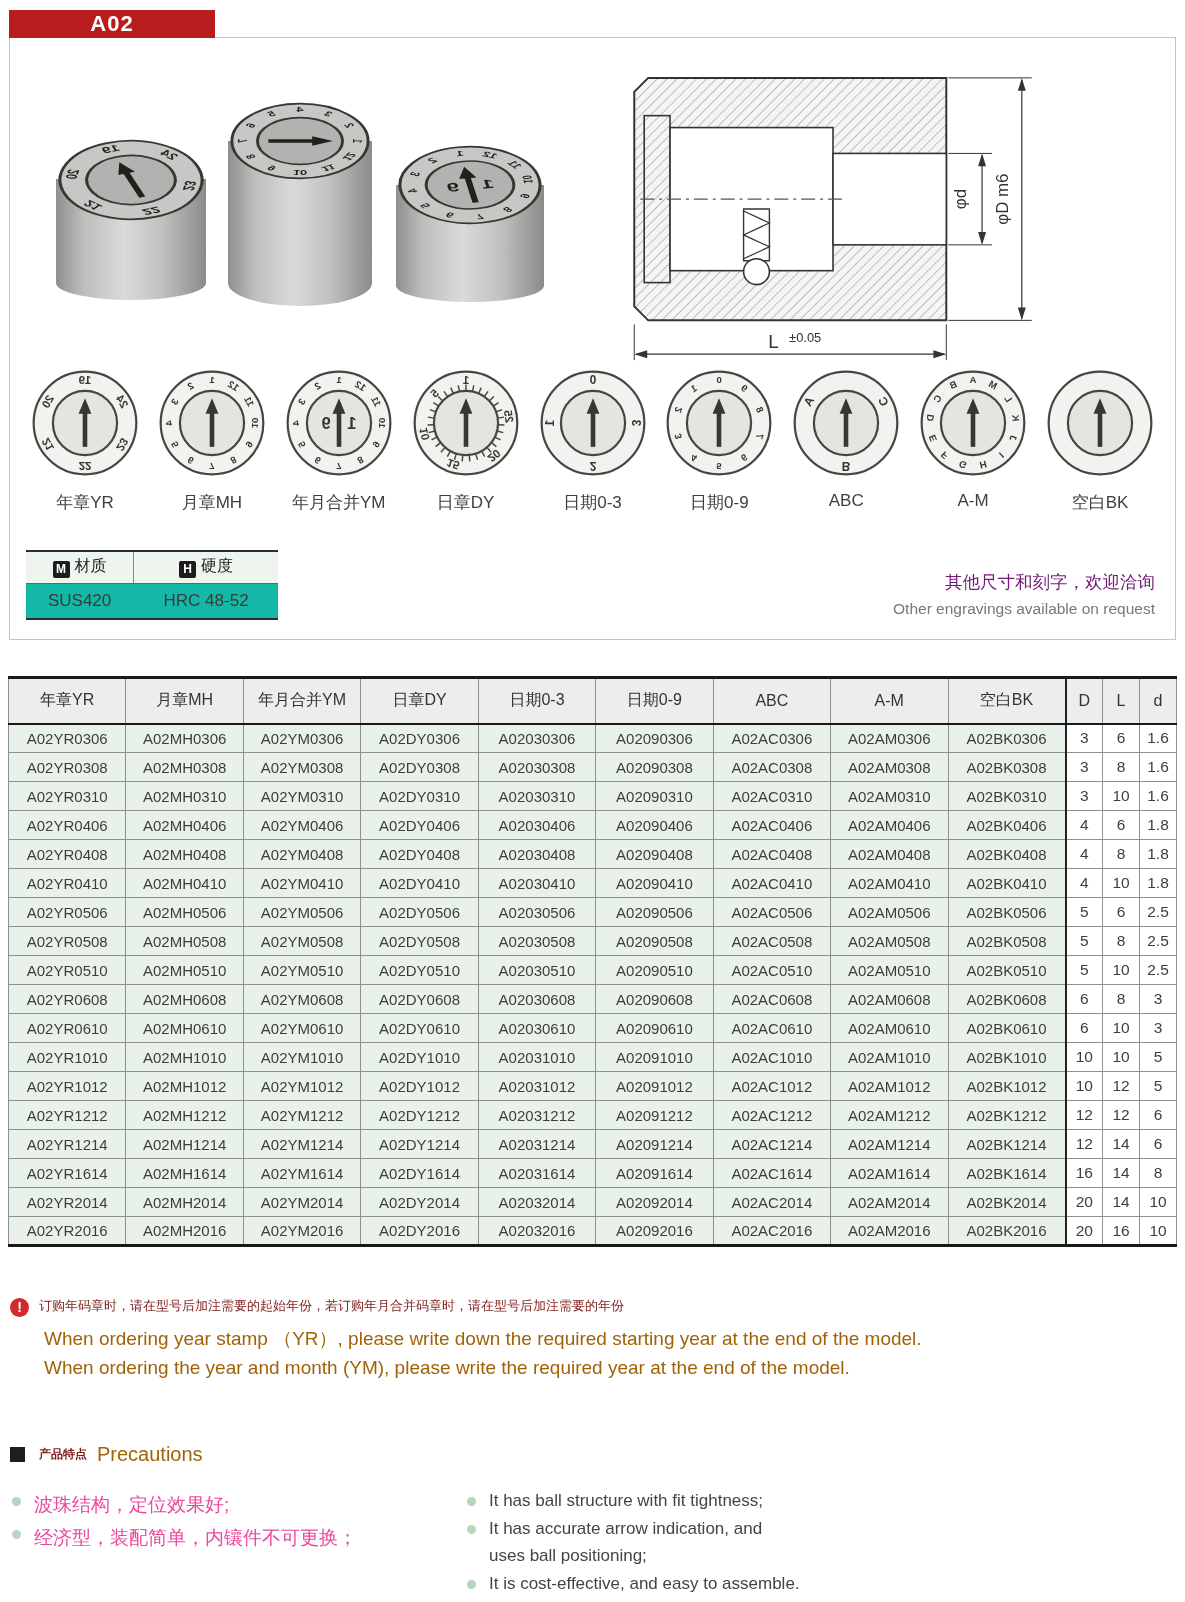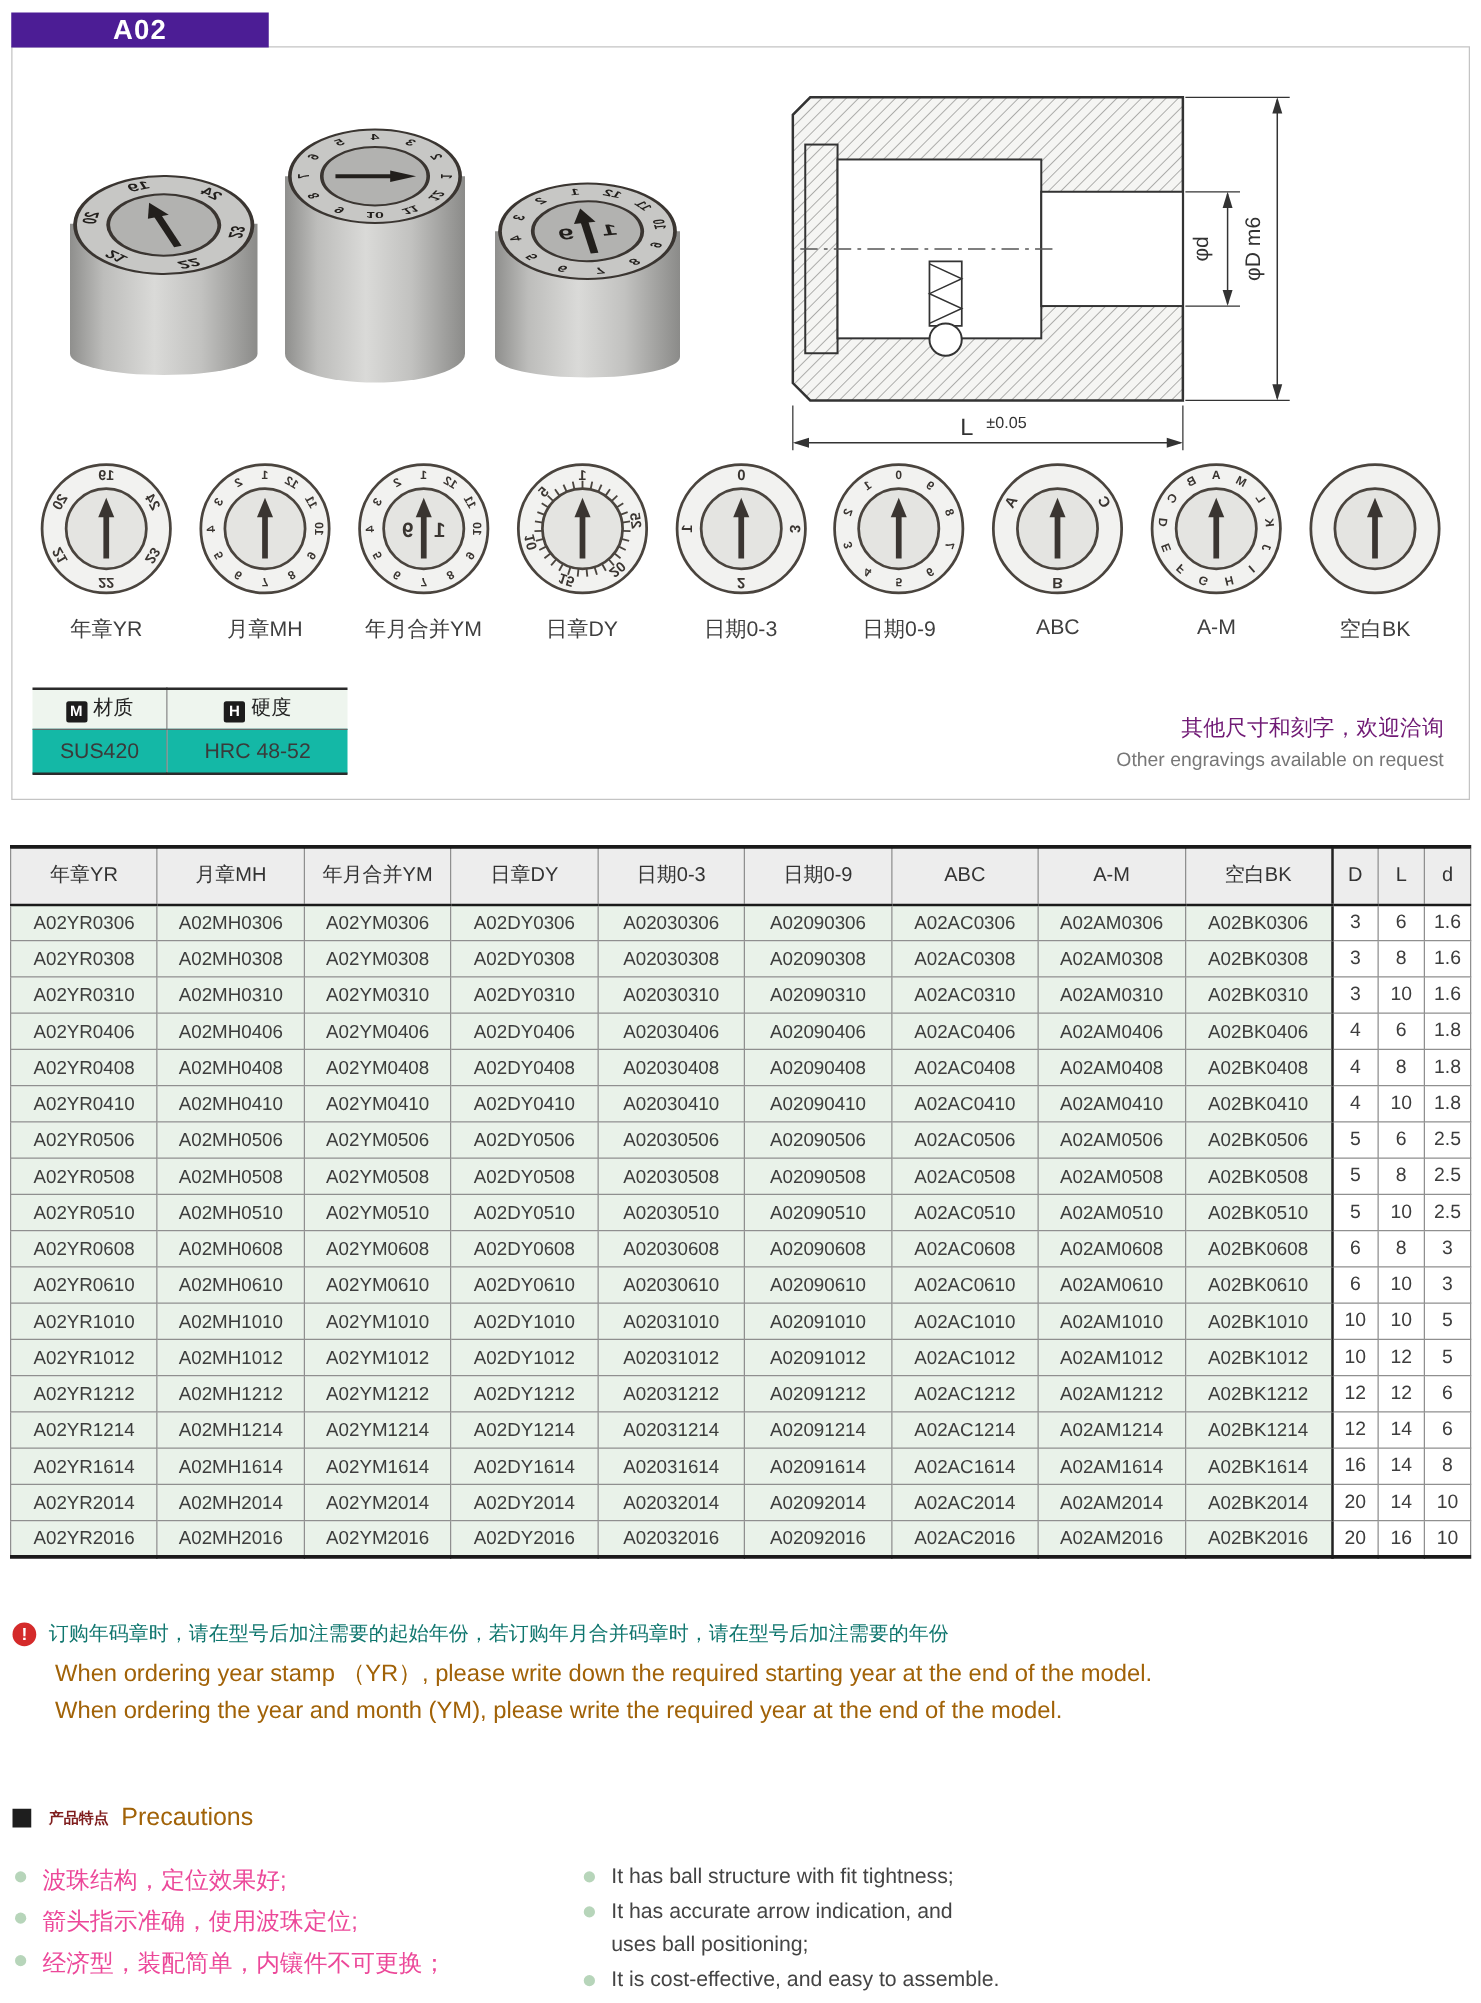--- a/index.html
+++ b/index.html
@@ -8,21 +8,21 @@
     background: #ffffff; font-family: "Liberation Sans", sans-serif; color: #333;
     overflow: hidden;
   }
   
   .top-panel {
     position: absolute; left: 9px; top: 37px; width: 1167px; height: 603px;
     border: 1px solid #c4c4c4; background: #fff;
   }
   .tab {
     position: absolute; top: -28px; left: -1px; width: 206px; height: 28px;
-    background: #4c1d95; color: #fff; font-size: 22px; font-weight: bold;
+    background: #b91c1c; color: #fff; font-size: 22px; font-weight: bold;
     display: flex; align-items: center; justify-content: center; letter-spacing: 1px;
   }
   
   .photo { position: absolute; left: 45px; top: 58px; width: 500px; height: 255px; }
   .cyl { position: absolute; }
   .cyl-body {
     position: absolute; left: 1px; right: 1px; bottom: 0;
     background: linear-gradient(90deg,#8f8f8d 0%,#bdbdbb 18%,#dadad8 45%,#c2c2c0 70%,#8b8b89 100%);
     border-radius: 0 0 50% 50% / 0 0 14% 14%;
   }
@@ -78,21 +78,21 @@
   .parts-table td.dim { background: #fff; font-size: 15.5px; }
   .parts-table td.dimfirst, .parts-table th.dimfirst { border-left: 2px solid #222; }
   
   .order-note { position: absolute; left: 10px; top: 1297px; width: 1160px; }
   .order-note .row1 { display: flex; align-items: flex-start; }
   .excl-icon {
     width: 19px; height: 19px; border-radius: 50%; background: #d42a2a; color: #fff;
     font-size: 14px; font-weight: bold; text-align: center; line-height: 19px;
     flex: 0 0 19px; margin-top: 1px;
   }
-  .order-note .zh { font-size: 16px; color: #0f766e; margin-left: 10px; }
+  .order-note .zh { font-size: 13px; color: #7f1d1d; margin-left: 10px; }
   .order-note .en { font-size: 19px; color: #a16207; margin-left: 34px; margin-top: 8px; line-height: 1.5; }
   
   .precautions { position: absolute; left: 10px; top: 1443px; width: 1160px; }
   .prec-title { display: flex; align-items: center; }
   .sq { width: 15px; height: 15px; background: #1e1e1e; margin-right: 14px; }
   .prec-title .zh { font-size: 12px; font-weight: bold; color: #7f1d1d; }
   .prec-title .en { font-size: 20px; color: #a16207; margin-left: 10px; }
   .prec-cols { display: flex; margin-top: 22px; }
   .prec-cols ul { list-style: none; }
   .prec-cols li { position: relative; padding-left: 24px; white-space: pre-line; }
@@ -781,21 +781,20 @@
 
 <div class="precautions">
   <div class="prec-title">
     <div class="sq"></div>
     <span class="zh">产品特点</span>
     <span class="en">Precautions</span>
   </div>
   <div class="prec-cols">
     <ul class="zh-list">
         <li>波珠结构，定位效果好;</li>
-        <li>箭头指示准确，使用波珠定位;</li>
         <li>经济型，装配简单，内镶件不可更换；</li>
       </ul>
     <ul class="en-list">
         <li>It has ball structure with fit tightness;</li>
         <li>It has accurate arrow indication, and
 uses ball positioning;</li>
         <li>It is cost-effective, and easy to assemble.</li>
       </ul>
   </div>
 </div>

